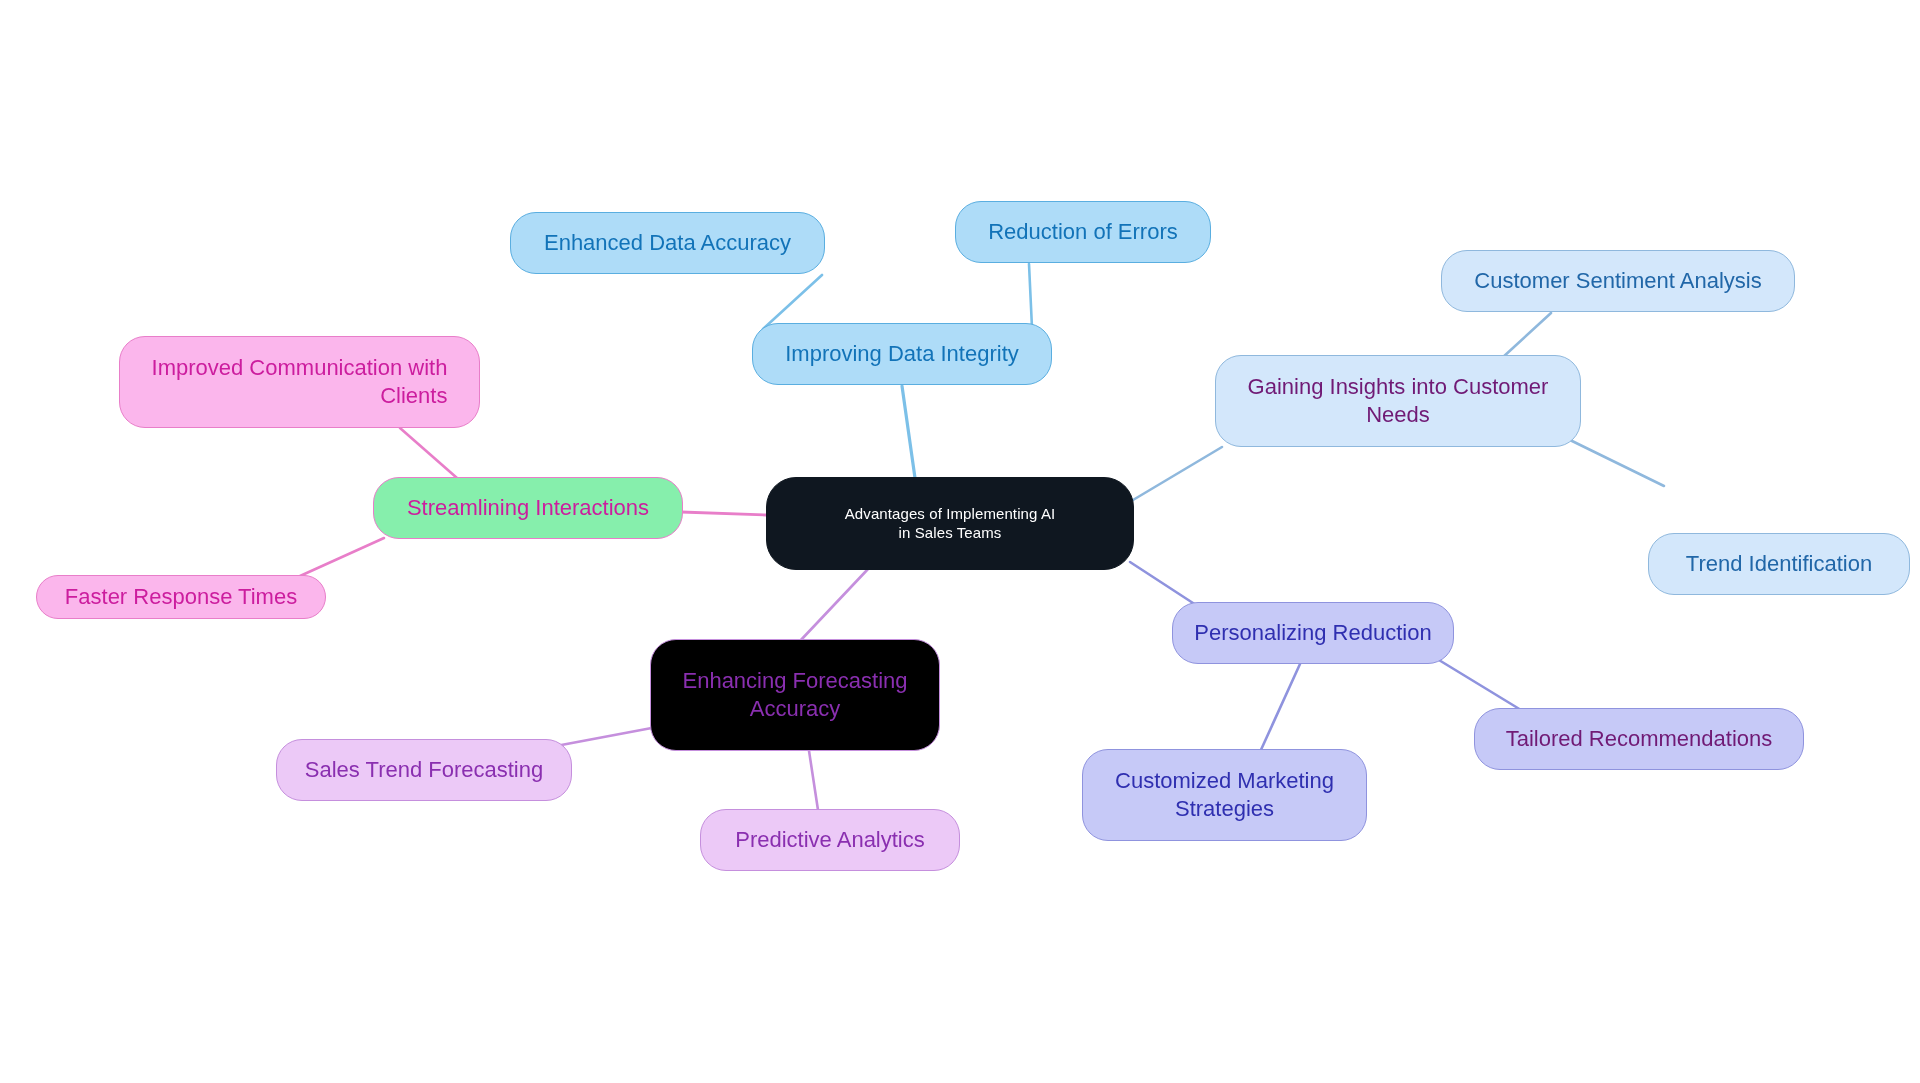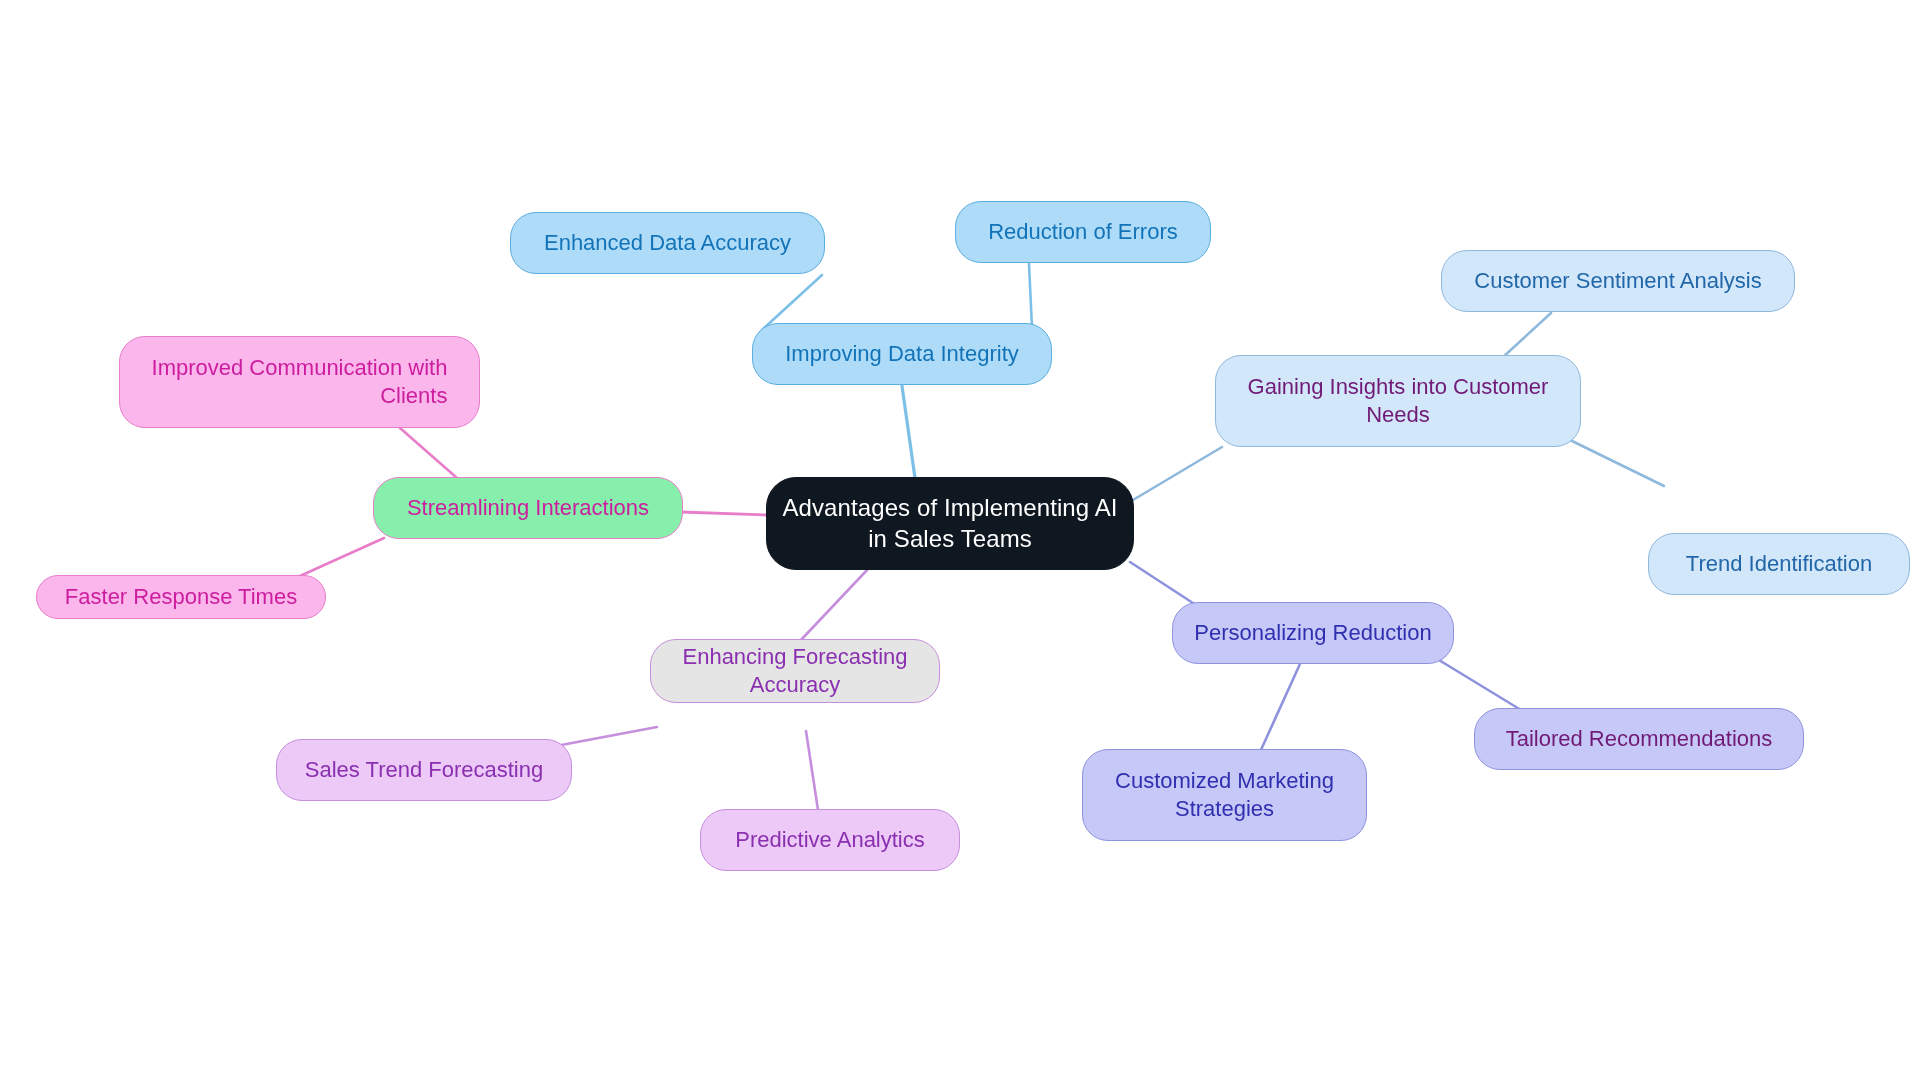--- a/index.html
+++ b/index.html
@@ -63,34 +63,34 @@
       <line x1="1300" y1="664" x2="1260" y2="752" stroke="#8f93de" stroke-width="2.6" stroke-linecap="round"></line>
       <line x1="1434" y1="657" x2="1521" y2="710" stroke="#8f93de" stroke-width="2.6" stroke-linecap="round"></line>
       <line x1="868" y1="569" x2="800" y2="641" stroke="#c58fdd" stroke-width="2.6" stroke-linecap="round"></line>
       <line x1="657" y1="727" x2="556" y2="746" stroke="#c58fdd" stroke-width="2.6" stroke-linecap="round"></line>
       <line x1="806" y1="731" x2="818" y2="810" stroke="#c58fdd" stroke-width="2.6" stroke-linecap="round"></line>
       <line x1="766" y1="515" x2="681" y2="512" stroke="#e87ec9" stroke-width="2.8" stroke-linecap="round"></line>
       <line x1="457" y1="478" x2="400" y2="428" stroke="#e87ec9" stroke-width="2.6" stroke-linecap="round"></line>
       <line x1="384" y1="538" x2="300" y2="576" stroke="#e87ec9" stroke-width="2.6" stroke-linecap="round"></line>
     </svg>
   <div id="nodes">
-      <div class="node root" style="left: 766px; top: 477px; width: 368px; height: 93px; background: rgb(15, 23, 32); border-color: rgb(15, 23, 32); color: rgb(255, 255, 255); font-size: 24px; font-weight: 400;"><span>Advantages of Implementing AI
+      <div class="node root" style="left: 766px; top: 477px; width: 368px; height: 93px; background: rgb(15, 23, 32); border-color: rgb(15, 23, 32); color: rgb(255, 255, 255); font-size: 15px; font-weight: 400;"><span>Advantages of Implementing AI
 in Sales Teams</span></div>
       <div class="node" style="left: 752px; top: 323px; width: 300px; height: 62px; background: rgb(174, 220, 248); border-color: rgb(90, 174, 224); color: rgb(18, 115, 184); font-size: 22px; font-weight: 400;"><span>Improving Data Integrity</span></div>
       <div class="node" style="left: 510px; top: 212px; width: 315px; height: 62px; background: rgb(174, 220, 248); border-color: rgb(90, 174, 224); color: rgb(18, 115, 184); font-size: 22px; font-weight: 400;"><span>Enhanced Data Accuracy</span></div>
       <div class="node" style="left: 955px; top: 201px; width: 256px; height: 62px; background: rgb(174, 220, 248); border-color: rgb(90, 174, 224); color: rgb(18, 115, 184); font-size: 22px; font-weight: 400;"><span>Reduction of Errors</span></div>
       <div class="node" style="left: 1215px; top: 355px; width: 366px; height: 92px; background: rgb(211, 231, 251); border-color: rgb(143, 184, 221); color: #701a75; font-size: 22px; font-weight: 400;"><span>Gaining Insights into Customer
 Needs</span></div>
       <div class="node" style="left: 1441px; top: 250px; width: 354px; height: 62px; background: rgb(211, 231, 251); border-color: rgb(143, 184, 221); color: rgb(33, 103, 168); font-size: 22px; font-weight: 400;"><span>Customer Sentiment Analysis</span></div>
       <div class="node" style="left: 1648px; top: 485px; width: 262px; height: 62px; background: rgb(211, 231, 251); border-color: rgb(143, 184, 221); color: rgb(33, 103, 168); font-size: 22px; font-weight: 400; margin-top: 48px;"><span>Trend Identification</span></div>
       <div class="node" style="left: 1172px; top: 602px; width: 282px; height: 62px; background: rgb(198, 201, 247); border-color: rgb(143, 147, 222); color: rgb(47, 47, 176); font-size: 22px; font-weight: 400;"><span>Personalizing Reduction</span></div>
       <div class="node" style="left: 1082px; top: 749px; width: 285px; height: 92px; background: rgb(198, 201, 247); border-color: rgb(143, 147, 222); color: rgb(47, 47, 176); font-size: 22px; font-weight: 400;"><span>Customized Marketing
 Strategies</span></div>
       <div class="node" style="left: 1474px; top: 708px; width: 330px; height: 62px; background: rgb(198, 201, 247); border-color: rgb(143, 147, 222); color: #701a75; font-size: 22px; font-weight: 400;"><span>Tailored Recommendations</span></div>
-      <div class="node" style="left: 650px; top: 639px; width: 290px; height: 64px; background: #e5e5e5; border-color: rgb(197, 143, 221); color: rgb(138, 47, 176); font-size: 22px; font-weight: 400;"><span>Enhancing Forecasting
+      <div class="node" style="left: 650px; top: 639px; width: 290px; height: 112px; background: #000000; border-color: rgb(197, 143, 221); color: rgb(138, 47, 176); font-size: 22px; font-weight: 400;"><span>Enhancing Forecasting
 Accuracy</span></div>
       <div class="node" style="left: 276px; top: 739px; width: 296px; height: 62px; background: rgb(236, 201, 247); border-color: rgb(197, 143, 221); color: rgb(138, 47, 176); font-size: 22px; font-weight: 400;"><span>Sales Trend Forecasting</span></div>
       <div class="node" style="left: 700px; top: 809px; width: 260px; height: 62px; background: rgb(236, 201, 247); border-color: rgb(197, 143, 221); color: rgb(138, 47, 176); font-size: 22px; font-weight: 400;"><span>Predictive Analytics</span></div>
       <div class="node" style="left: 373px; top: 477px; width: 310px; height: 62px; background: #86efac; border-color: rgb(232, 126, 201); color: rgb(204, 29, 158); font-size: 22px; font-weight: 400;"><span>Streamlining Interactions</span></div>
       <div class="node" style="left: 119px; top: 336px; width: 361px; height: 92px; background: rgb(251, 182, 236); border-color: rgb(232, 126, 201); color: rgb(204, 29, 158); font-size: 22px; font-weight: 400; text-align: right;"><span>Improved Communication with
 Clients</span></div>
       <div class="node" style="left: 36px; top: 575px; width: 290px; height: 44px; background: rgb(251, 182, 236); border-color: rgb(232, 126, 201); color: rgb(204, 29, 158); font-size: 22px; font-weight: 400;"><span>Faster Response Times</span></div>
     </div>
 </div>
 

